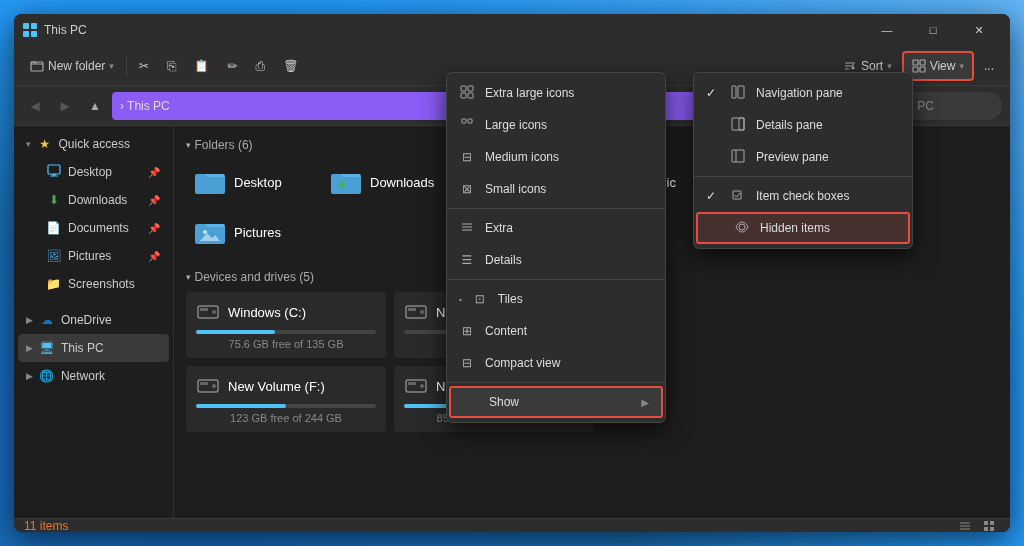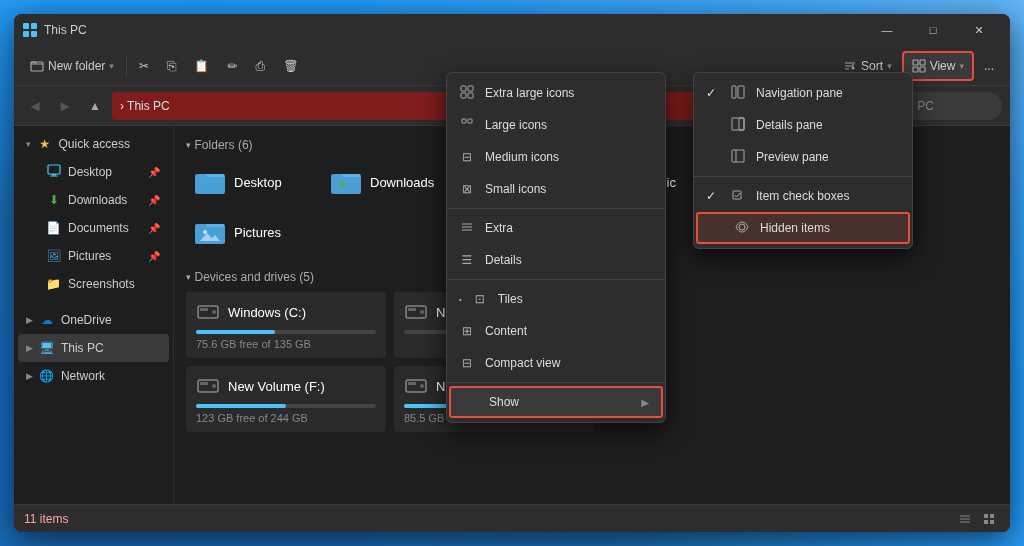--- a/index.html
+++ b/index.html
@@ -127,21 +127,21 @@
       justify-content: center;
       border-radius: 4px;
       cursor: pointer;
       color: #aaa;
       font-size: 12px;
     }
     .nav-btn.disabled { color: #555; cursor: default; }
     .address-path {
       flex: 1;
       height: 28px;
-      background: #7f1d1d;
+      background: #8b5cf6;
       border-radius: 4px;
       display: flex;
       align-items: center;
       padding: 0 8px;
       color: #ddd;
       font-size: 12px;
       gap: 4px;
     }
     .search-box {
       width: 180px;
@@ -238,20 +238,21 @@
     .drives-grid {
       display: grid;
       grid-template-columns: repeat(2, 200px);
       gap: 8px;
     }
     .drive-item {
       background: #2a2a2a;
       border-radius: 4px;
       padding: 8px 10px;
       cursor: pointer;
+      text-align: center;
     }
     .drive-header {
       display: flex;
       align-items: center;
       gap: 8px;
       margin-bottom: 6px;
     }
     .drive-bar-bg {
       height: 4px;
       background: #444;
@@ -260,27 +261,27 @@
     }
     .drive-bar-fill {
       height: 4px;
       background: #4fc3f7;
       border-radius: 2px;
     }
     .drive-info { font-size: 11px; color: #888; }
 
     
     .statusbar {
-      height: 28px;
+      height: 14px;
       background: #2d2d2d;
       display: flex;
       align-items: center;
       padding: 0 10px;
       font-size: 12px;
-      color: #fca5a5;
+      color: #f97316;
       flex-shrink: 0;
       border-top: 1px solid #3a3a3a;
     }
     .statusbar-right {
       margin-left: auto;
       display: flex;
       gap: 2px;
     }
     .view-btn {
       width: 22px;

